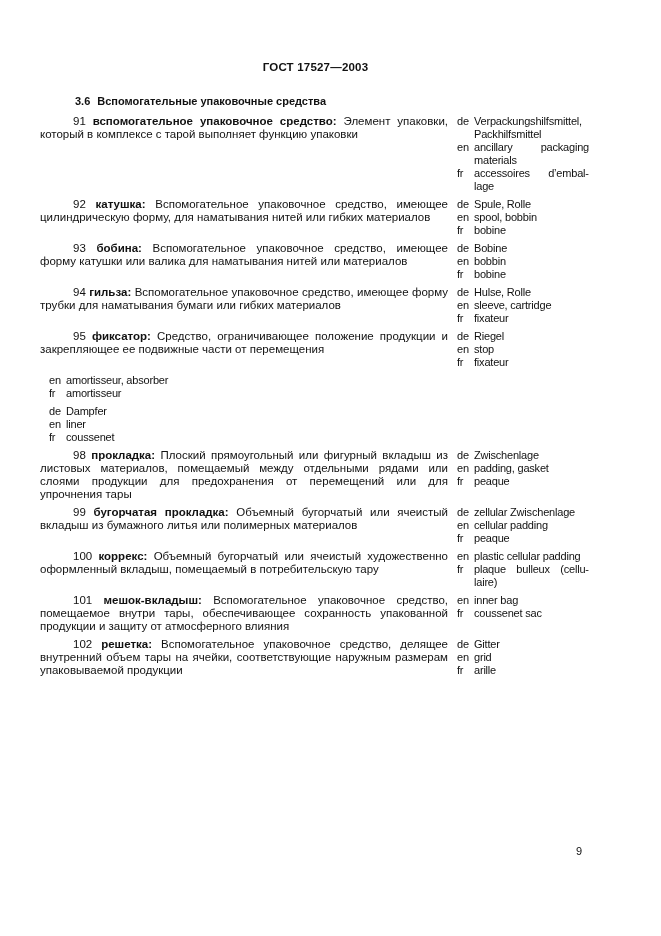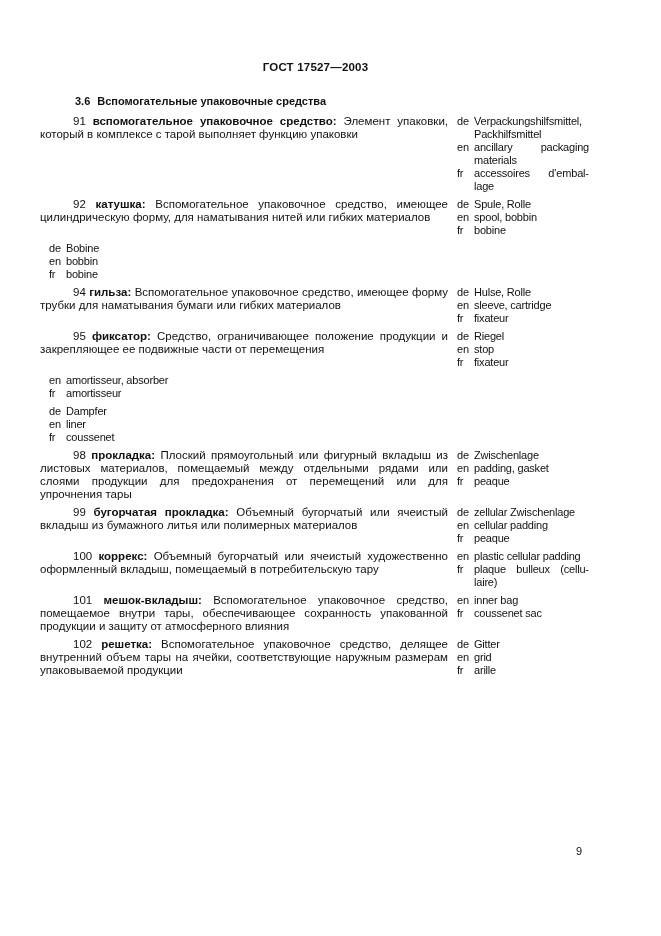--- a/index.html
+++ b/index.html
@@ -114,20 +114,21 @@
           </div>
 
   <div class="trans-line">
             <span class="trans-lang">fr</span>
             <span class="trans-text">bobine</span>
           </div>
 </div>
   </div>
 
   <div class="term-row">
+    <p class="definition"><span class="num">93</span> <span class="term">бобина:</span> <span class="def-text">Вспомогательное упаковочное средство, имеющее форму катушки или валика для наматывания нитей или материалов</span></p>
     <div class="translations">
   <div class="trans-line">
             <span class="trans-lang">de</span>
             <span class="trans-text">Bobine</span>
           </div>
 
   <div class="trans-line">
             <span class="trans-lang">en</span>
             <span class="trans-text">bobbin</span>
           </div>

